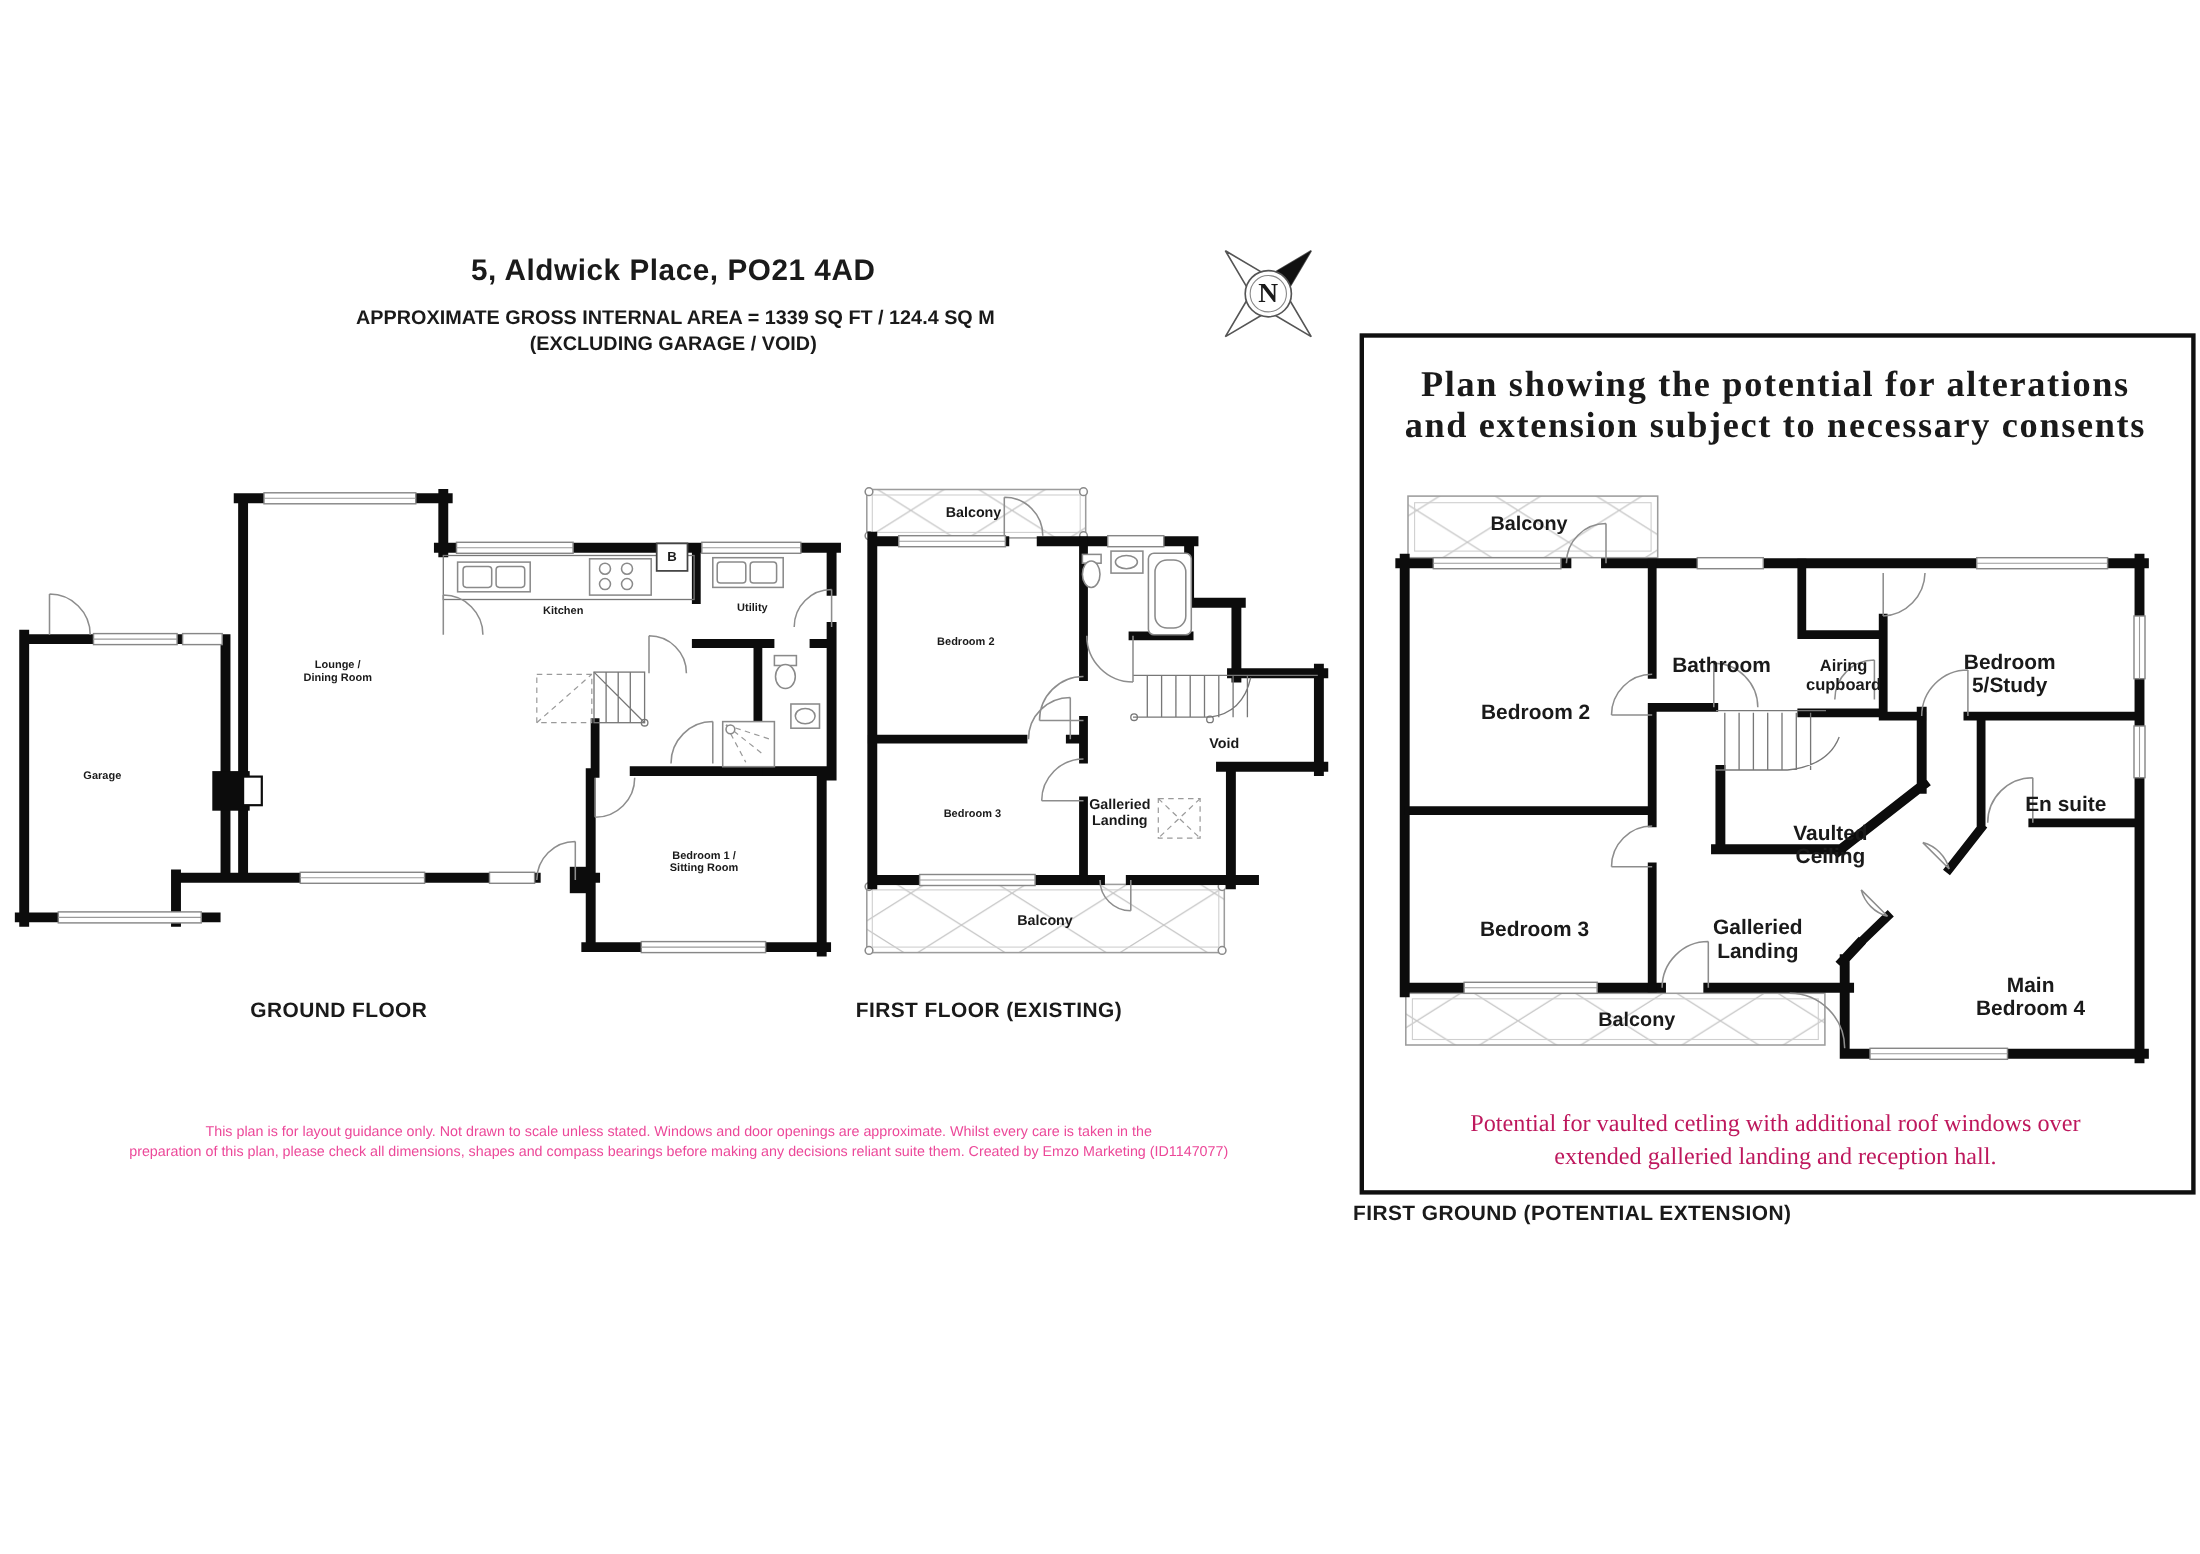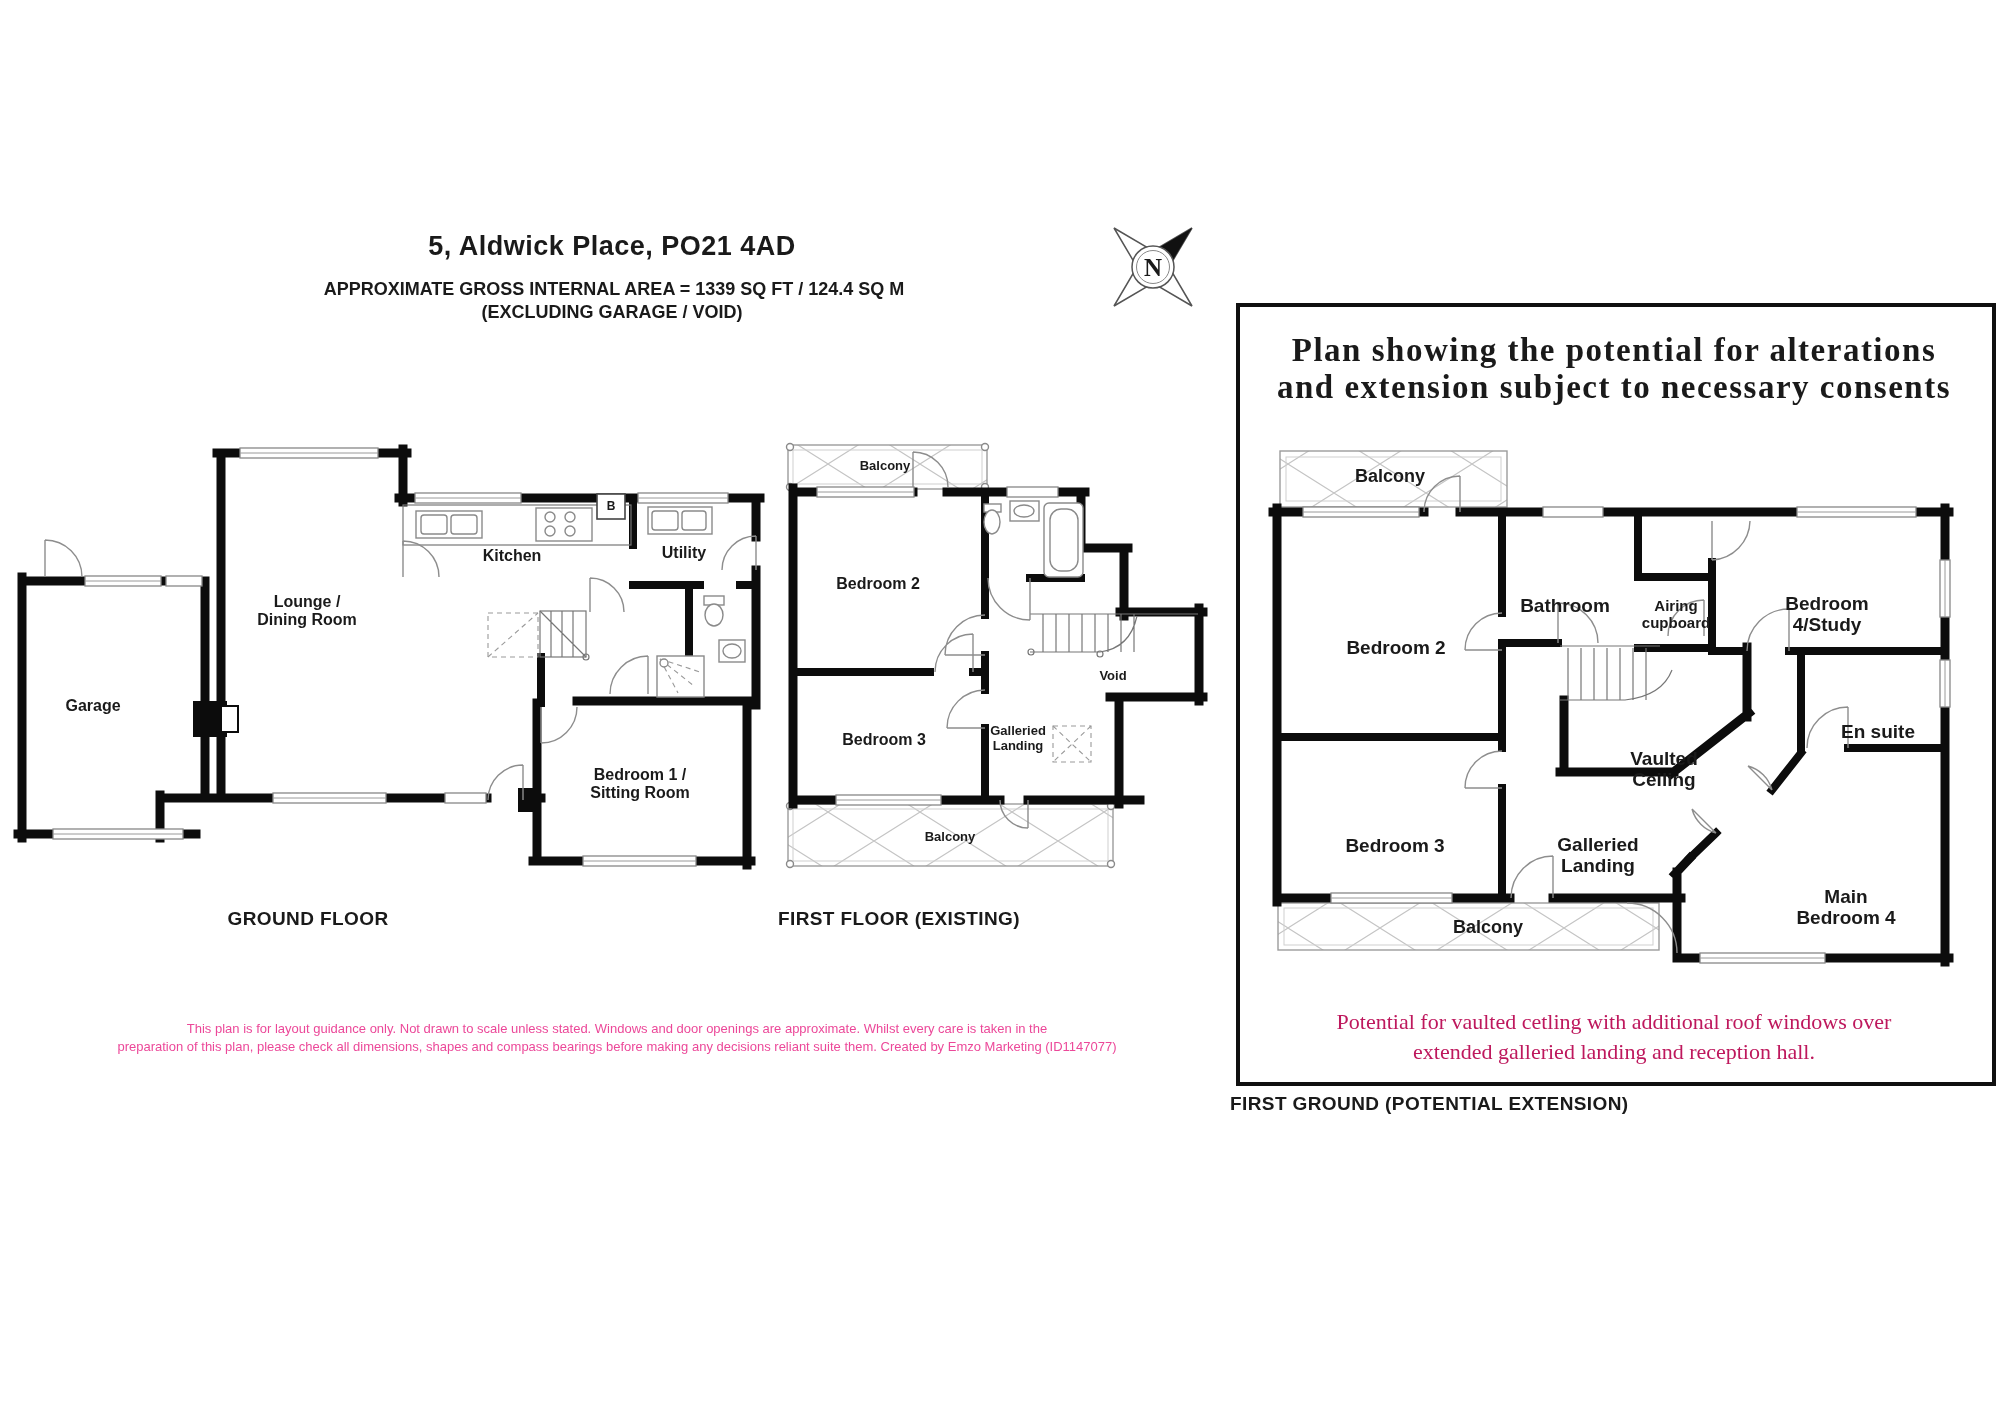--- a/index.html
+++ b/index.html
@@ -17,21 +17,21 @@
   .dash{fill:none;stroke:#9a9a9a;stroke-width:1.1;stroke-dasharray:5 4;}
   .fix{fill:#ffffff;stroke:#8a8a8a;stroke-width:1.4;}
   .balc{fill:url(#xh);stroke:#9c9c9c;stroke-width:1.4;}
   .balcin{fill:none;stroke:#cfcfcf;stroke-width:1;}
 
   
   .lbl{position:absolute;transform:translate(-50%,-50%);font-weight:bold;color:#1a1a1a;
        text-align:center;white-space:pre-line;line-height:1.13;}
   .t-title{font-size:27px;letter-spacing:.5px;white-space:nowrap;}
   .t-sub{font-size:18px;white-space:nowrap;}
-  .r14{font-size:16px;}
+  .r14{font-size:10px;}
   .r13{font-size:13px;}
   .r19{font-size:19px;margin-top:40px;}
   .r18{font-size:18px;}
   .r15{font-size:15px;}
   .tinyb{font-size:12px;}
   .floor{font-size:19px;letter-spacing:.4px;white-space:nowrap;}
   .floor-left{transform:translate(0,-50%);text-align:left;}
   .serif-title{font-family:"Liberation Serif",serif;font-size:33px;letter-spacing:1.5px;white-space:nowrap;}
   .serif-note{font-family:"Liberation Serif",serif;font-weight:normal;font-size:22px;white-space:nowrap;color:#be185d;}
   .disc{font-weight:normal;font-size:13px;color:#ec4899;white-space:nowrap;}
@@ -249,21 +249,21 @@
 
   <div class="lbl serif-title" style="left:1614px;top:388px">and extension subject to necessary consents</div>
   <div class="lbl serif-title" style="left:1614px;top:351px">Plan showing the potential for alterations</div>
 
   <div class="lbl r18" style="left:1390px;top:476px">Balcony</div>
   <div class="lbl r19" style="left:1396px;top:608px">Bedroom 2</div>
   <div class="lbl r19" style="left:1565px;top:566px">Bathroom</div>
   <div class="lbl r15" style="left:1676px;top:615px">Airing
 cupboard</div>
   <div class="lbl r19" style="left:1827px;top:574px">Bedroom
-4/Study</div>
+5/Study</div>
   <div class="lbl r19" style="left:1878px;top:692px">En suite</div>
   <div class="lbl r19" style="left:1664px;top:729px">Vaulted
 Ceiling</div>
   <div class="lbl r19" style="left:1395px;top:806px">Bedroom 3</div>
   <div class="lbl r19" style="left:1598px;top:815px">Galleried
 Landing</div>
   <div class="lbl r19" style="left:1846px;top:867px">Main
 Bedroom 4</div>
   <div class="lbl r18" style="left:1488px;top:927px">Balcony</div>
 

